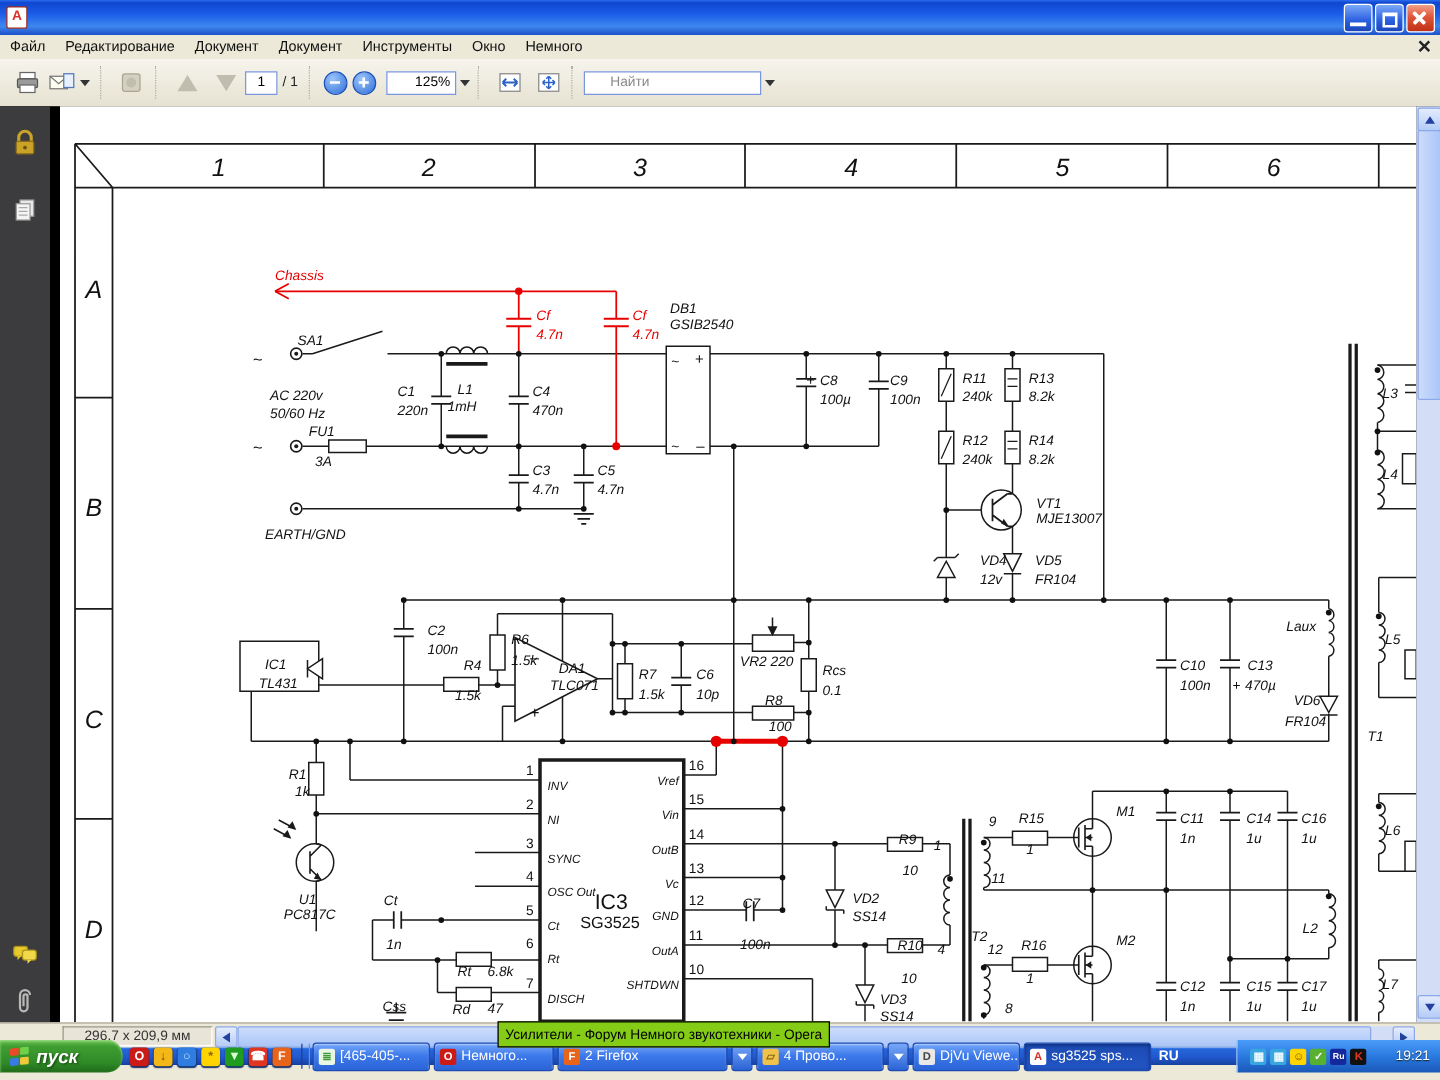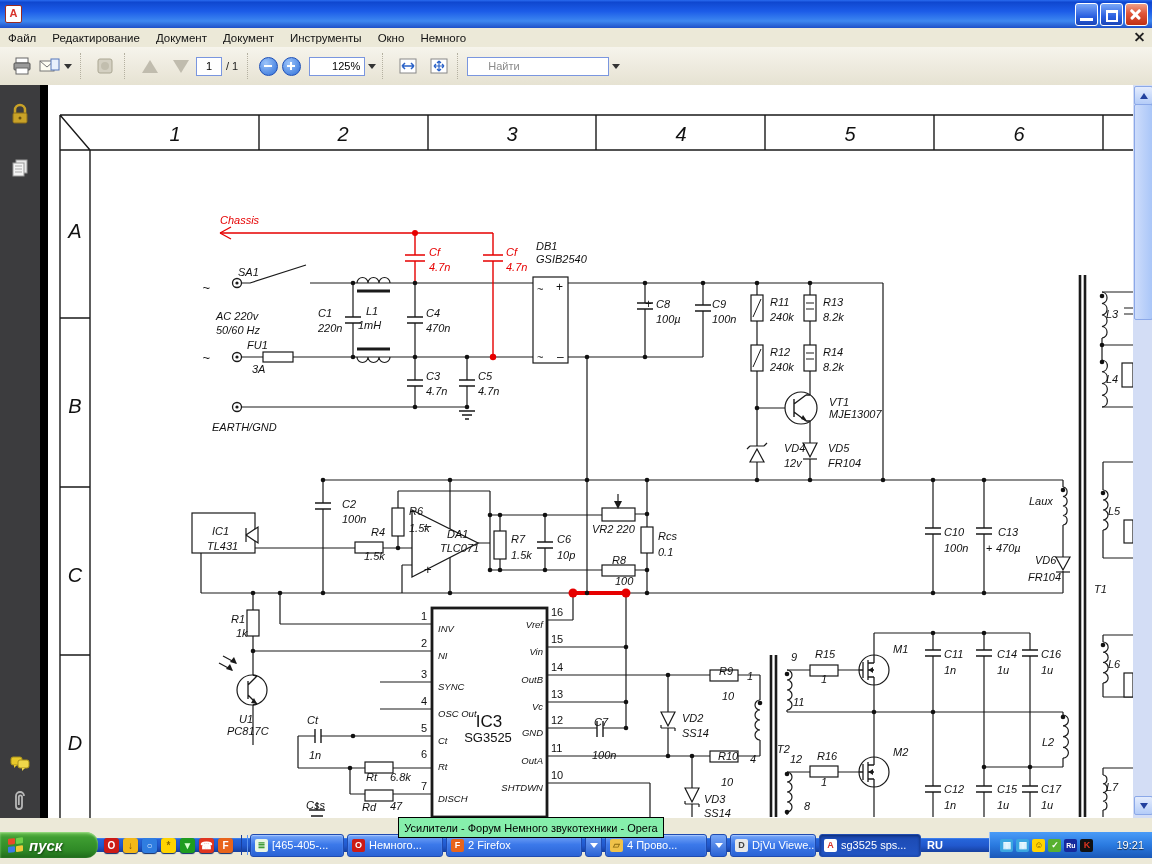--- a/index.html
+++ b/index.html
@@ -64,21 +64,21 @@
     background:linear-gradient(90deg,#cddcfb,#aac6f8);}
   .statusrow{position:absolute;left:0;top:818px;width:1152px;height:20px;background:#ece9d8;border-top:1px solid #b8b4a4;}
   .dims{position:absolute;left:50px;top:2px;width:118px;height:14px;border:1px solid #9a968a;border-right-color:#fff;border-bottom-color:#fff;
     background:#e8e4d8;font-size:11px;color:#333;display:flex;align-items:center;justify-content:center;}
   .hbtn{position:absolute;top:2px;width:16px;height:15px;border:1px solid #8ba8e8;border-radius:2px;
     background:linear-gradient(180deg,#e4ecfd,#b4ccf8);display:flex;align-items:center;justify-content:center;}
   .htrack{position:absolute;left:190px;top:2px;width:924px;height:15px;background:#d3ddf5;}
   .hthumb{position:absolute;left:0px;top:0px;width:905px;height:15px;border:1px solid #8ba8e8;border-radius:2px;
     background:linear-gradient(180deg,#cddcfb,#aac6f8);}
   
-  .tooltip{position:absolute;left:398px;top:817px;width:264px;height:19px;background:#86efac;border:1px solid #000;
+  .tooltip{position:absolute;left:398px;top:817px;width:264px;height:19px;background:#84cc16;border:1px solid #000;
     font-size:11px;color:#000;display:flex;align-items:center;justify-content:center;z-index:30;}
   
   .taskbar{position:absolute;left:0;top:838px;width:1152px;height:14px;
     background:linear-gradient(180deg,#3a81f3 0%,#2163d8 8%,#2056cc 60%,#17railing?,#16409f 100%);
     background:linear-gradient(180deg,#4a8cf5 0%,#2665da 10%,#2158cd 55%,#16409f 100%);display:flex;align-items:center;}
   .startbtn{height:26px;width:98px;border-radius:0 12px 12px 0;
     background:linear-gradient(180deg,#6cbf53 0%,#3f9e32 20%,#2f8a26 70%,#1f6a1a 100%);
     display:flex;align-items:center;color:#fff;font-size:15px;font-weight:bold;font-style:italic;
     text-shadow:1px 1px 2px #14430f;box-shadow:inset 0 1px 2px #9ee08a;}
   .winflag{width:16px;height:14px;margin:0 5px 0 8px;display:grid;grid-template-columns:7px 7px;grid-gap:1px;transform:skewY(-6deg);}
@@ -575,20 +575,32 @@
       <div class="sbtn" style="top:1px">
           <div class="sarr-up"></div>
         </div>
       <div class="vthumb"></div>
       <div class="sbtn" style="bottom:3px">
           <div class="sarr-down"></div>
         </div>
     </div>
   </div>
 
+  <div class="statusrow">
+    <div class="dims">296,7 x 209,9 мм</div>
+    <div class="hbtn" style="left:172px">
+        <div class="sarr-left"></div>
+      </div>
+    <div class="htrack">
+        <div class="hthumb"></div>
+      </div>
+    <div class="hbtn" style="left:1114px">
+        <div class="sarr-right"></div>
+      </div>
+  </div>
 
   <div class="tooltip">Усилители - Форум Немного звукотехники - Opera</div>
 
   <div class="taskbar">
     <div class="startbtn">
       <div class="winflag">
         <span style="background:#e84a2a"></span>
           <span style="background:#6fd04a"></span>
         <span style="background:#3a7ae8"></span>
           <span style="background:#f0c93a"></span>

